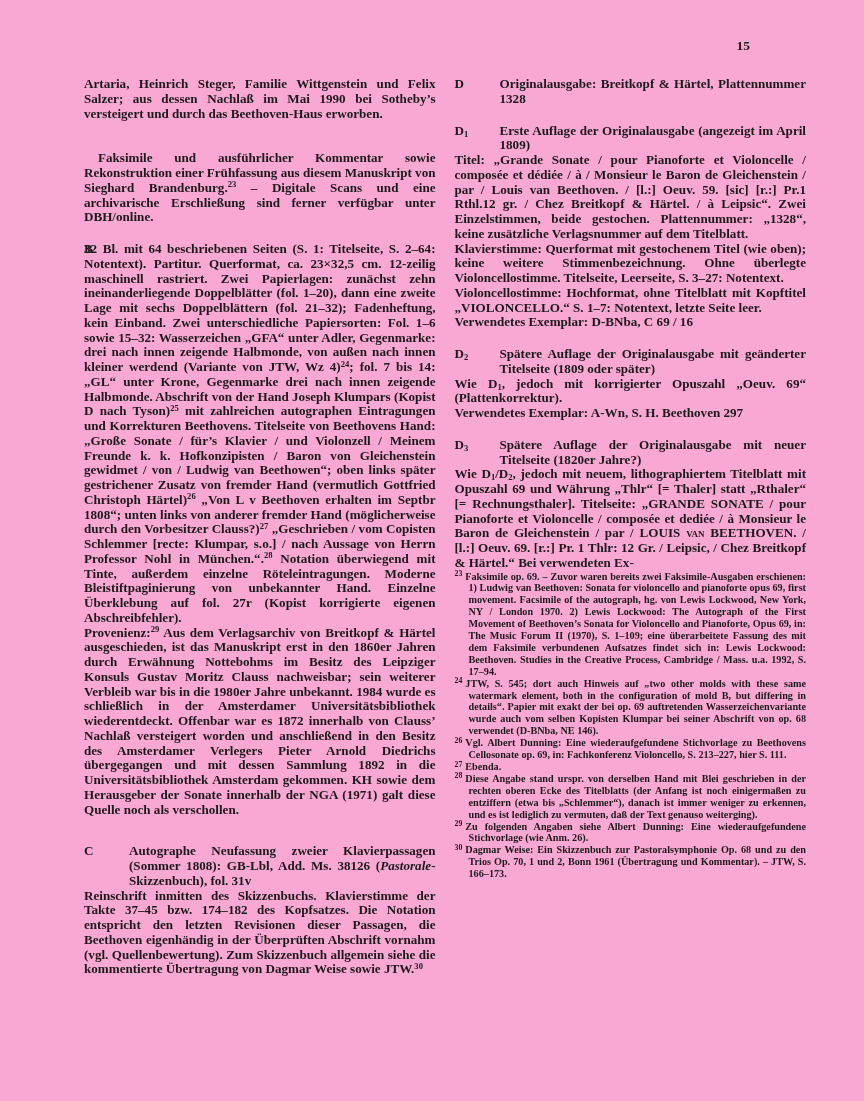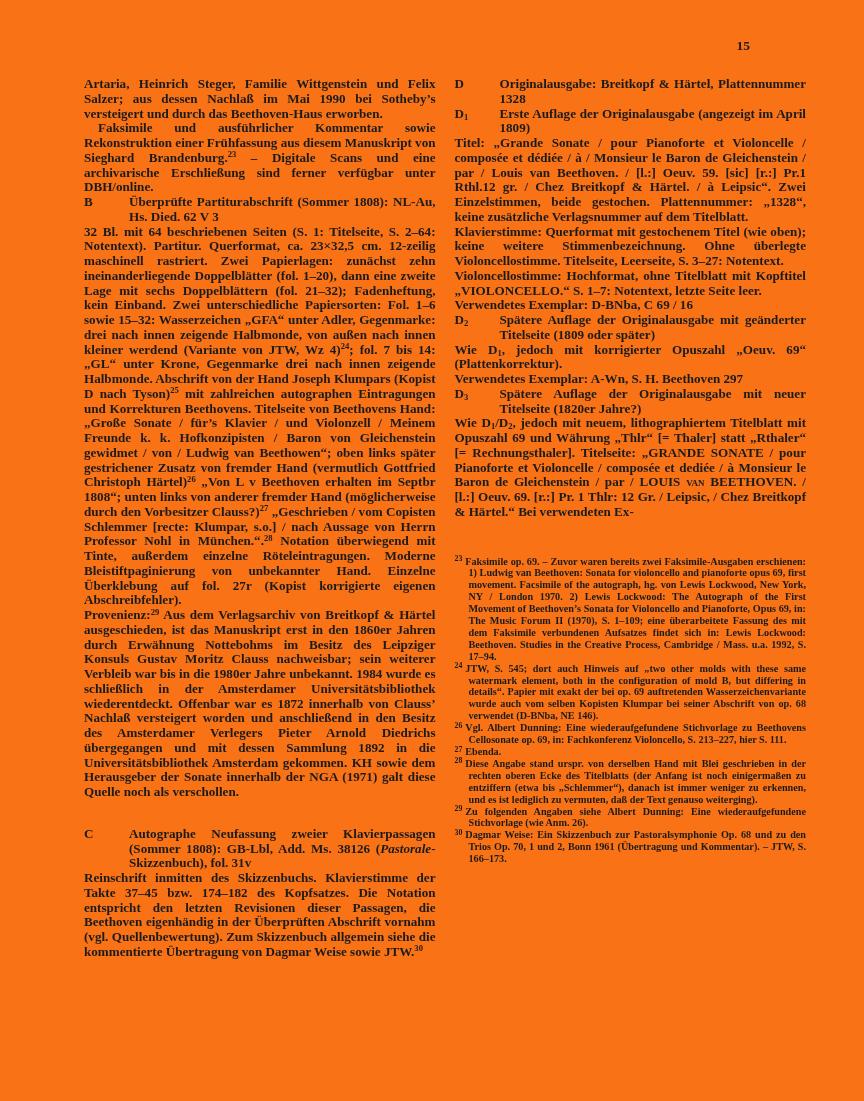--- a/index.html
+++ b/index.html
@@ -1,20 +1,20 @@
 <!DOCTYPE html>
 <html lang="de"><head>
 <meta charset="utf-8">
 <style>
   html, body { margin: 0; padding: 0; background: #ffffff; }
   .page {
     position: relative;
     width: 864px;
     height: 1101px;
-    background: #f97316;
+    background: #f9a8d4;
     overflow: hidden;
     font-family: "Liberation Serif", "DejaVu Serif", serif;
     font-weight: 700;
     color: #1b1b1b;
   }
   .page-number {
     position: absolute;
     top: 38px;
     right: 114px;
     font-size: 13.5px;
@@ -23,50 +23,49 @@
     position: absolute;
     top: 77px;
     left: 84px;
     width: 722px;
     height: 990px;
     display: flex;
     gap: 19px;
   }
   .col { width: 353px; font-size: 13.1px; line-height: 14.75px; }
   .para { margin: 0; text-align: justify; }
-  .para.first-indent { text-indent: 14px; }
-  .section { }
+  .para.first-indent { text-indent: 14px; margin-top: 30px; }
+  .section { margin-top: 17px; }
   .section.gap-large { margin-top: 27px; }
   .sec-head { position: relative; padding-left: 45px; text-align: justify; margin: 0; }
   .sec-label { position: absolute; left: 0; top: 0; }
   sup { font-size: 8.6px; line-height: 0; vertical-align: baseline; position: relative; top: -4.5px; }
   sub { font-size: 8.6px; line-height: 0; vertical-align: baseline; position: relative; top: 2px; }
   .it { font-style: italic; }
   .sc { font-variant: small-caps; }
-  .footnotes { margin-top: 36px; font-size: 10.2px; line-height: 11.9px; }
+  .footnotes { font-size: 10.2px; line-height: 11.9px; }
   .footnote { text-align: justify; padding-left: 14px; text-indent: -14px; margin: 0; }
   .footnote .fn-num { margin-right: 3px; top: -3.5px; font-size: 7.8px; }
 </style>
 </head>
 <body>
 
 <div class="page">
 
   <div class="page-number">15</div>
 
   <div class="columns">
 
     <div class="col">
       <p class="para"><span>Artaria, Heinrich Steger, Familie Wittgenstein und Felix Salzer; aus dessen Nachlaß im Mai 1990 bei Sotheby’s versteigert und durch das Beethoven-Haus erworben.</span></p>
       <p class="para first-indent"><span>Faksimile und ausführlicher Kommentar sowie Rekonstruktion einer Frühfassung aus diesem Manuskript von Sieghard Brandenburg.</span><sup>23</sup><span> – Digitale Scans und eine archivarische Erschließung sind ferner verfügbar unter DBH/online.</span></p>
 
       <div class="section">
         <p class="sec-head">
           <span class="sec-label"><span>B</span></span>
-          <span><span>Überprüfte Partiturabschrift (Sommer 1808): NL-Au, Hs. Died. 62 V 3</span></span>
         </p>
         <p class="para"><span>32 Bl. mit 64 beschriebenen Seiten (S. 1: Titelseite, S. 2–64: Notentext). Partitur. Querformat, ca. 23×32,5 cm. 12-zeilig maschinell rastriert. Zwei Papierlagen: zunächst zehn ineinanderliegende Doppelblätter (fol. 1–20), dann eine zweite Lage mit sechs Doppelblättern (fol. 21–32); Fadenheftung, kein Einband. Zwei unterschiedliche Papiersorten: Fol. 1–6 sowie 15–32: Wasserzeichen „GFA“ unter Adler, Gegenmarke: drei nach innen zeigende Halbmonde, von außen nach innen kleiner werdend (Variante von JTW, Wz 4)</span><sup>24</sup><span>; fol. 7 bis 14: „GL“ unter Krone, Gegenmarke drei nach innen zeigende Halbmonde. Abschrift von der Hand Joseph Klumpars (Kopist D nach Tyson)</span><sup>25</sup><span> mit zahlreichen autographen Eintragungen und Korrekturen Beethovens. Titelseite von Beethovens Hand: „Große Sonate / für’s Klavier / und Violonzell / Meinem Freunde k. k. Hofkonzipisten / Baron von Gleichenstein gewidmet / von / Ludwig van Beethowen“; oben links später gestrichener Zusatz von fremder Hand (vermutlich Gottfried Christoph Härtel)</span><sup>26</sup><span> „Von L v Beethoven erhalten im Septbr 1808“; unten links von anderer fremder Hand (möglicherweise durch den Vorbesitzer Clauss?)</span><sup>27</sup><span> „Geschrieben / vom Copisten Schlemmer [recte: Klumpar, s.o.] / nach Aussage von Herrn Professor Nohl in München.“.</span><sup>28</sup><span> Notation überwiegend mit Tinte, außerdem einzelne Röteleintragungen. Moderne Bleistiftpaginierung von unbekannter Hand. Einzelne Überklebung auf fol. 27r (Kopist korrigierte eigenen Abschreibfehler).</span></p>
         <p class="para"><span>Provenienz:</span><sup>29</sup><span> Aus dem Verlagsarchiv von Breitkopf &amp; Härtel ausgeschieden, ist das Manuskript erst in den 1860er Jahren durch Erwähnung Nottebohms im Besitz des Leipziger Konsuls Gustav Moritz Clauss nachweisbar; sein weiterer Verbleib war bis in die 1980er Jahre unbekannt. 1984 wurde es schließlich in der Amsterdamer Universitätsbibliothek wiederentdeckt. Offenbar war es 1872 innerhalb von Clauss’ Nachlaß versteigert worden und anschließend in den Besitz des Amsterdamer Verlegers Pieter Arnold Diedrichs übergegangen und mit dessen Sammlung 1892 in die Universitätsbibliothek Amsterdam gekommen. KH sowie dem Herausgeber der Sonate innerhalb der NGA (1971) galt diese Quelle noch als verschollen.</span></p>
       </div>
 
       <div class="section gap-large">
         <p class="sec-head">
           <span class="sec-label"><span>C</span></span>
           <span><span>Autographe Neufassung zweier Klavierpassagen (Sommer 1808): GB-Lbl, Add. Ms. 38126 (</span><span class="it">Pastorale</span><span>-Skizzenbuch), fol. 31v</span></span>
         </p>

